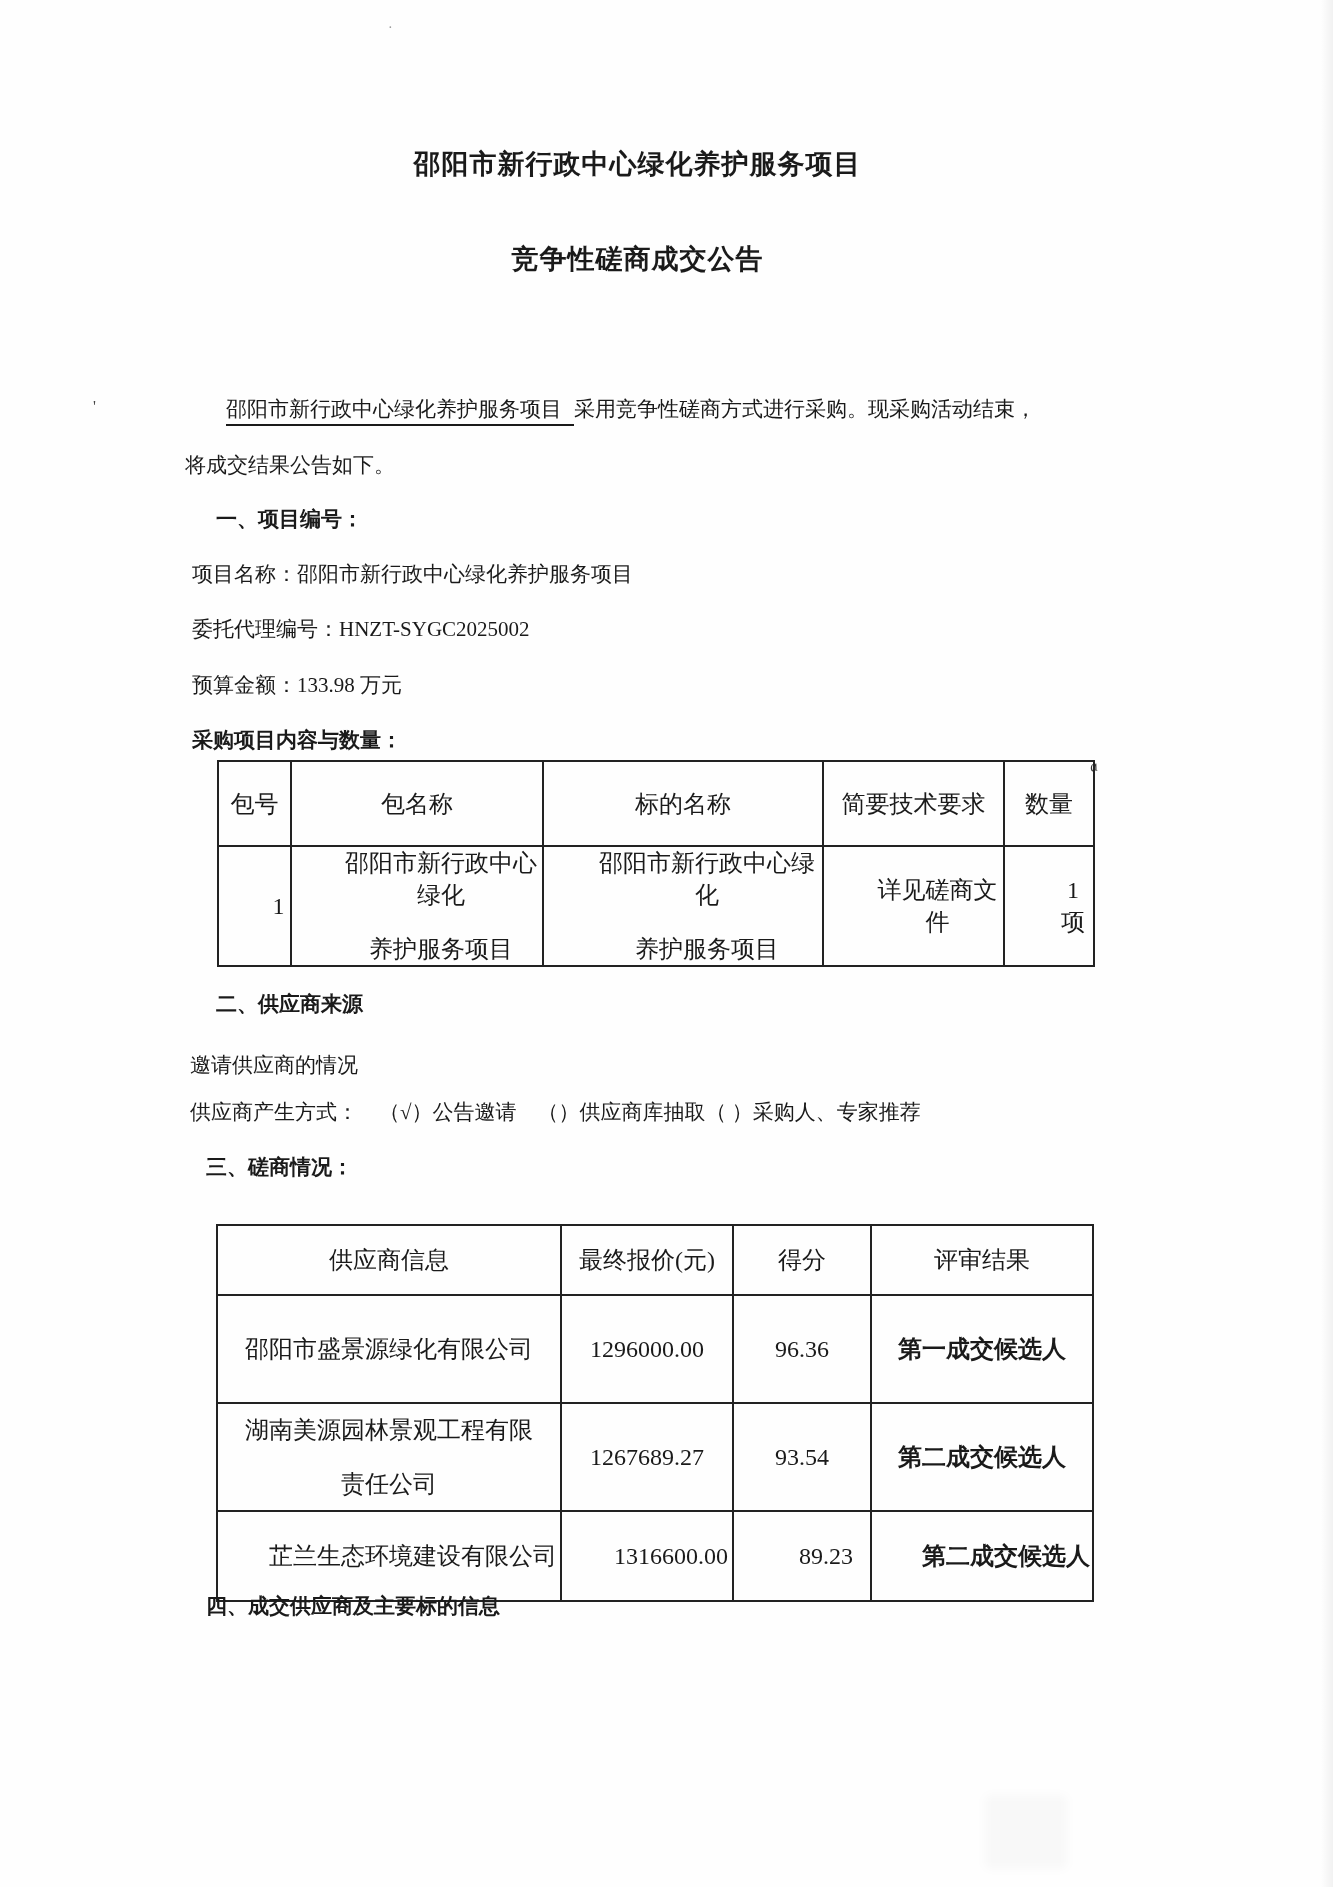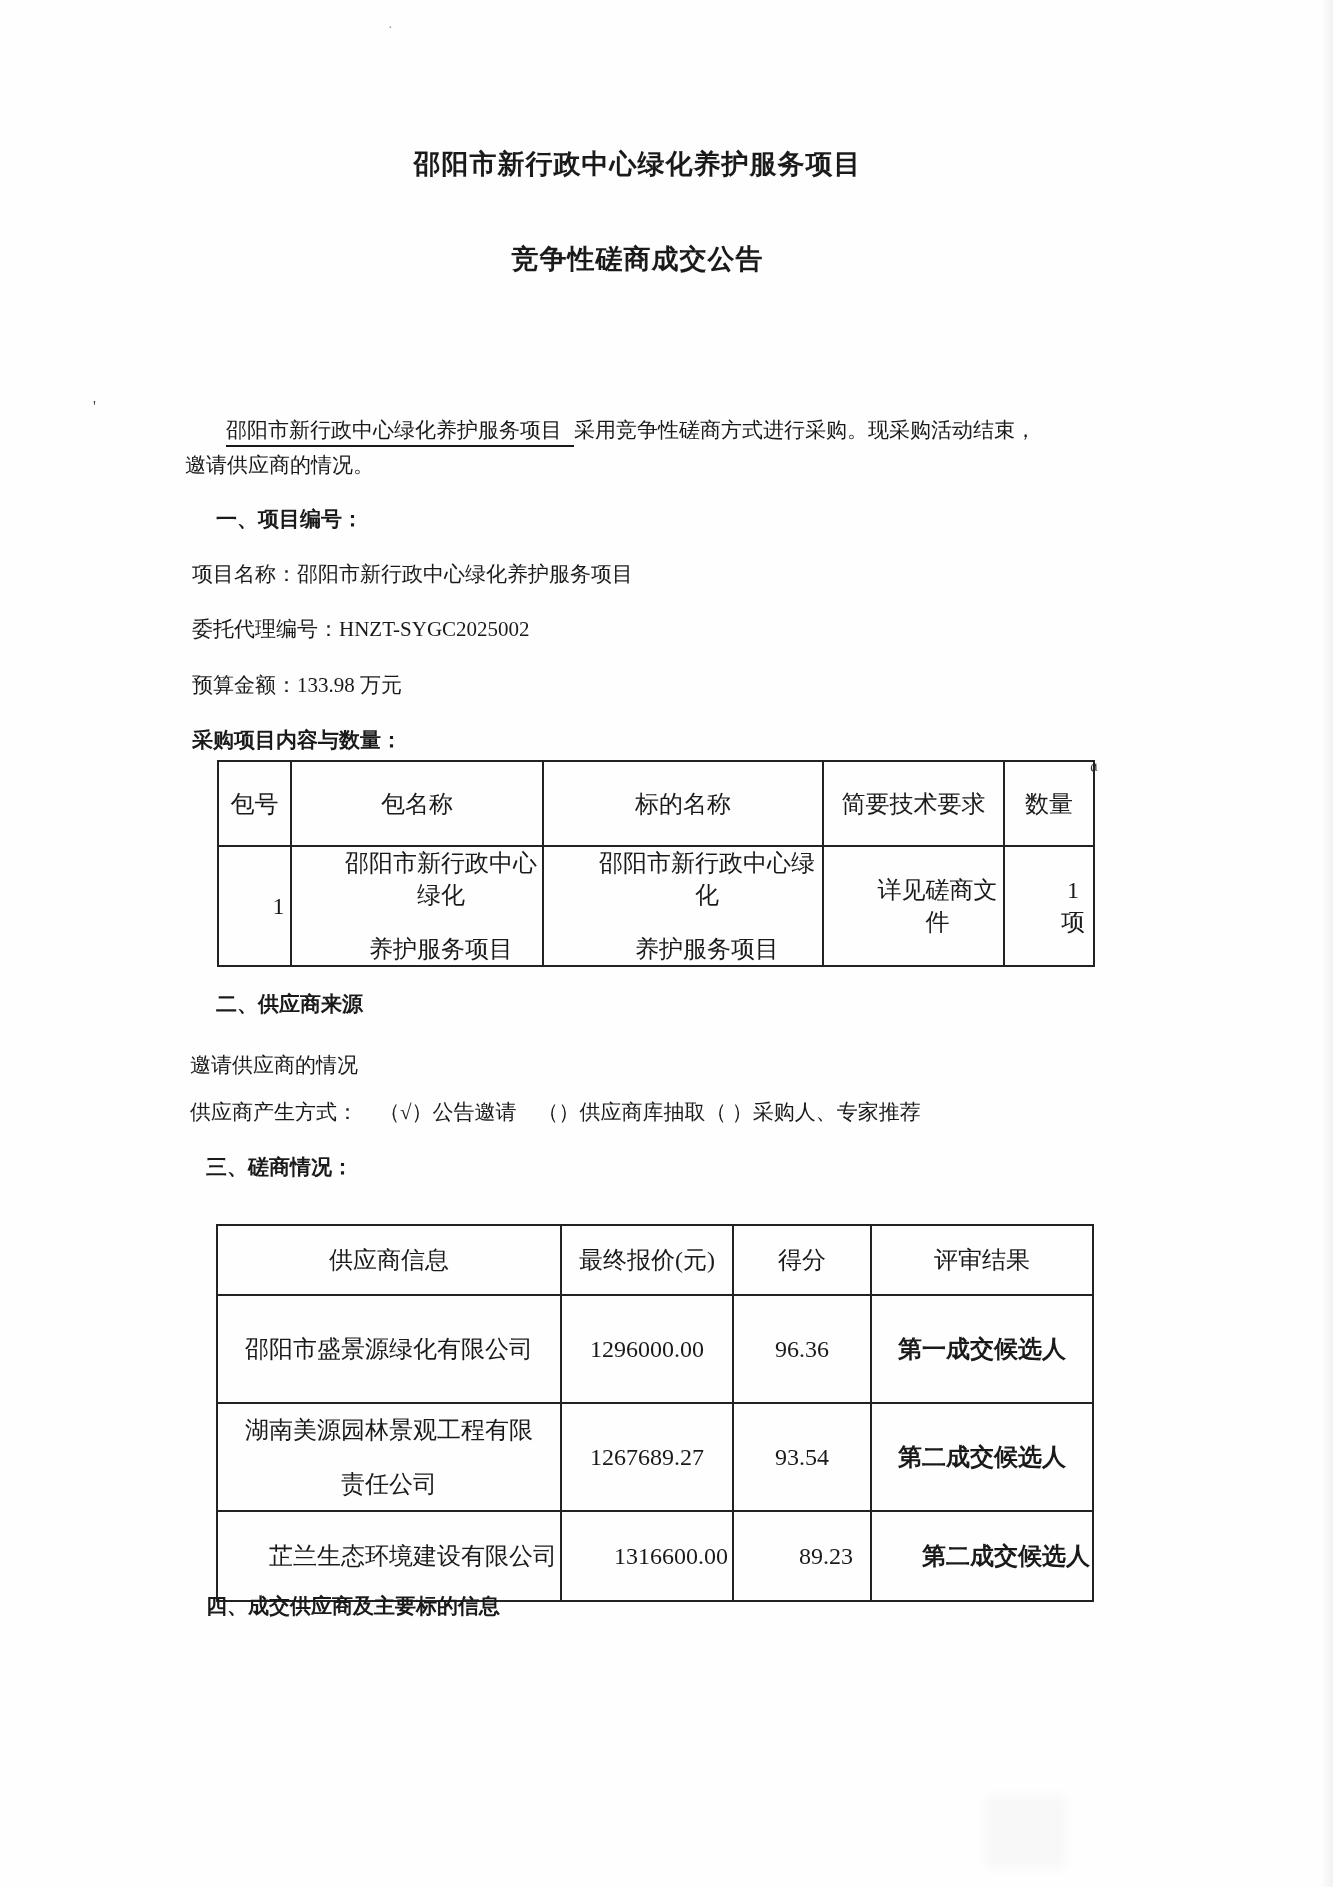--- a/index.html
+++ b/index.html
@@ -54,24 +54,24 @@
 <div class="page">
 
   <span class="artifact" style="left:388px;top:20px;font-size:14px;color:#999;">·</span>
   <span class="artifact" style="left:93px;top:398px;font-size:16px;color:#444;">'</span>
   <span class="artifact" style="left:1090px;top:758px;font-size:15px;font-style:italic;transform:rotate(-12deg);color:#333;">ɑ</span>
   <div class="smudge"></div>
 
   <div class="abs doc-title" style="top:146px;">邵阳市新行政中心绿化养护服务项目</div>
   <div class="abs doc-title" style="top:241px;">竞争性磋商成交公告</div>
 
-  <div class="abs body-line" style="left:226px;top:416px;">
+  <div class="abs body-line" style="left:226px;top:395px;">
     <span class="uline">邵阳市新行政中心绿化养护服务项目</span><span>采用竞争性磋商方式进行采购。现采购活动结束，</span>
   </div>
-  <div class="abs body-line" style="left:185px;top:451px;">邀请供应商的情况。</div>
+  <div class="abs body-line" style="left:185px;top:451px;">将成交结果公告如下。</div>
 
   <div class="abs body-line bold" style="left:216px;top:505px;">一、项目编号：</div>
   <div class="abs body-line" style="left:192px;top:560px;">项目名称：邵阳市新行政中心绿化养护服务项目</div>
   <div class="abs body-line" style="left:192px;top:615px;">委托代理编号：HNZT-SYGC2025002</div>
   <div class="abs body-line" style="left:192px;top:671px;">预算金额：133.98 万元</div>
   <div class="abs body-line bold" style="left:192px;top:726px;">采购项目内容与数量：</div>
 
   <div class="grid-table" style="left:217px;top:760px;grid-template-columns:73px 252px 280px 181px 88px;grid-template-rows:85px 118px;">
     <div class="cell">包号</div>
     <div class="cell">包名称</div>

